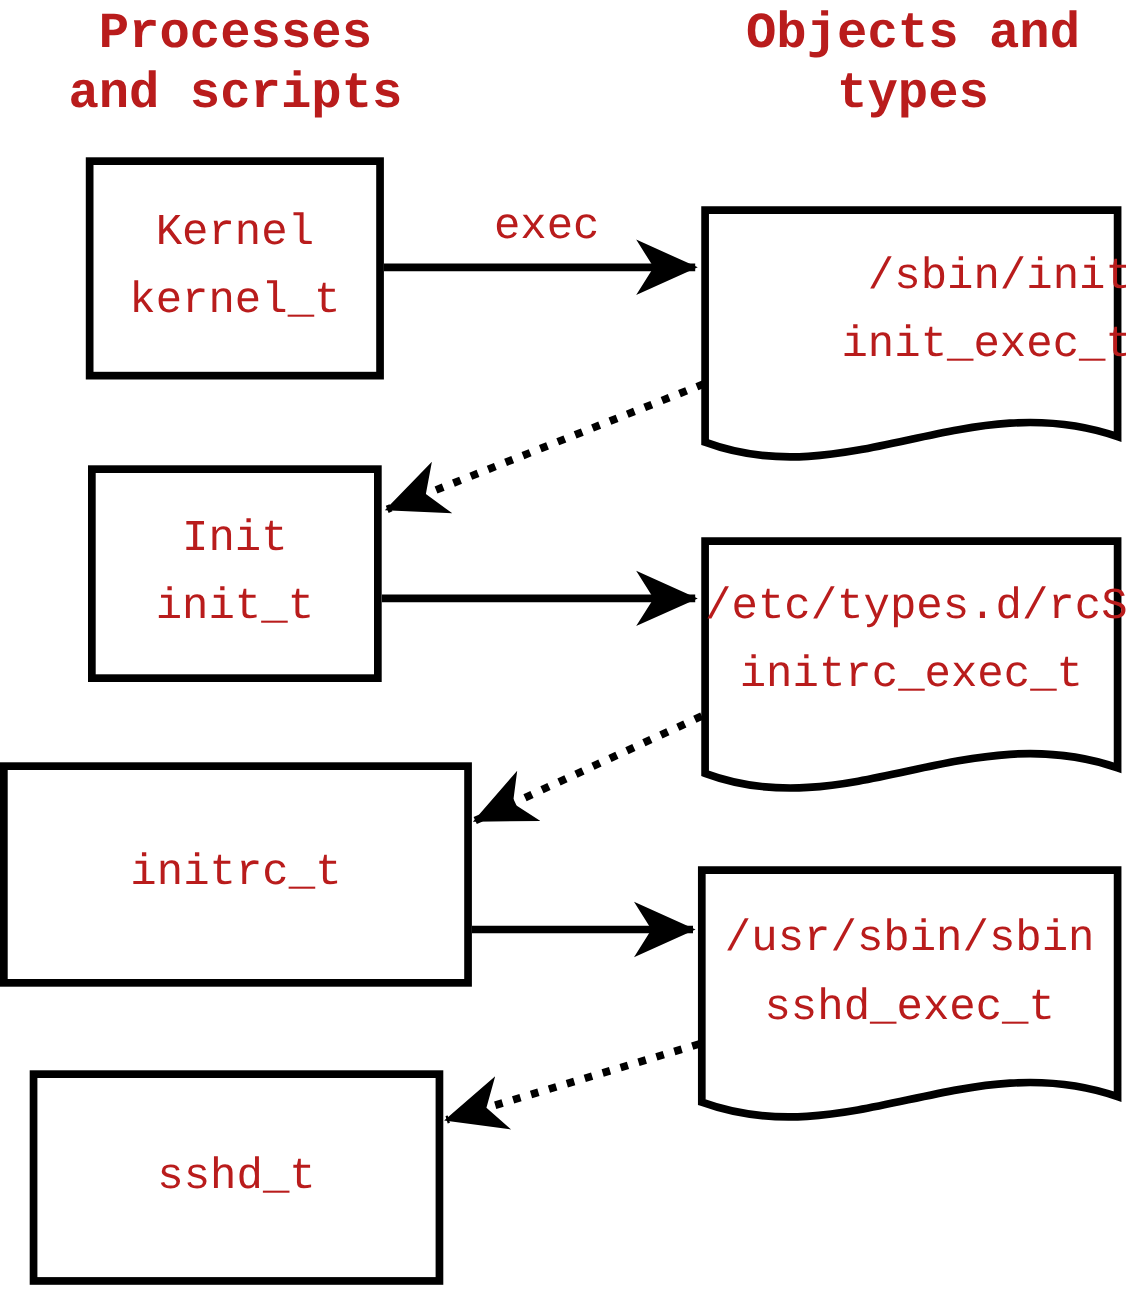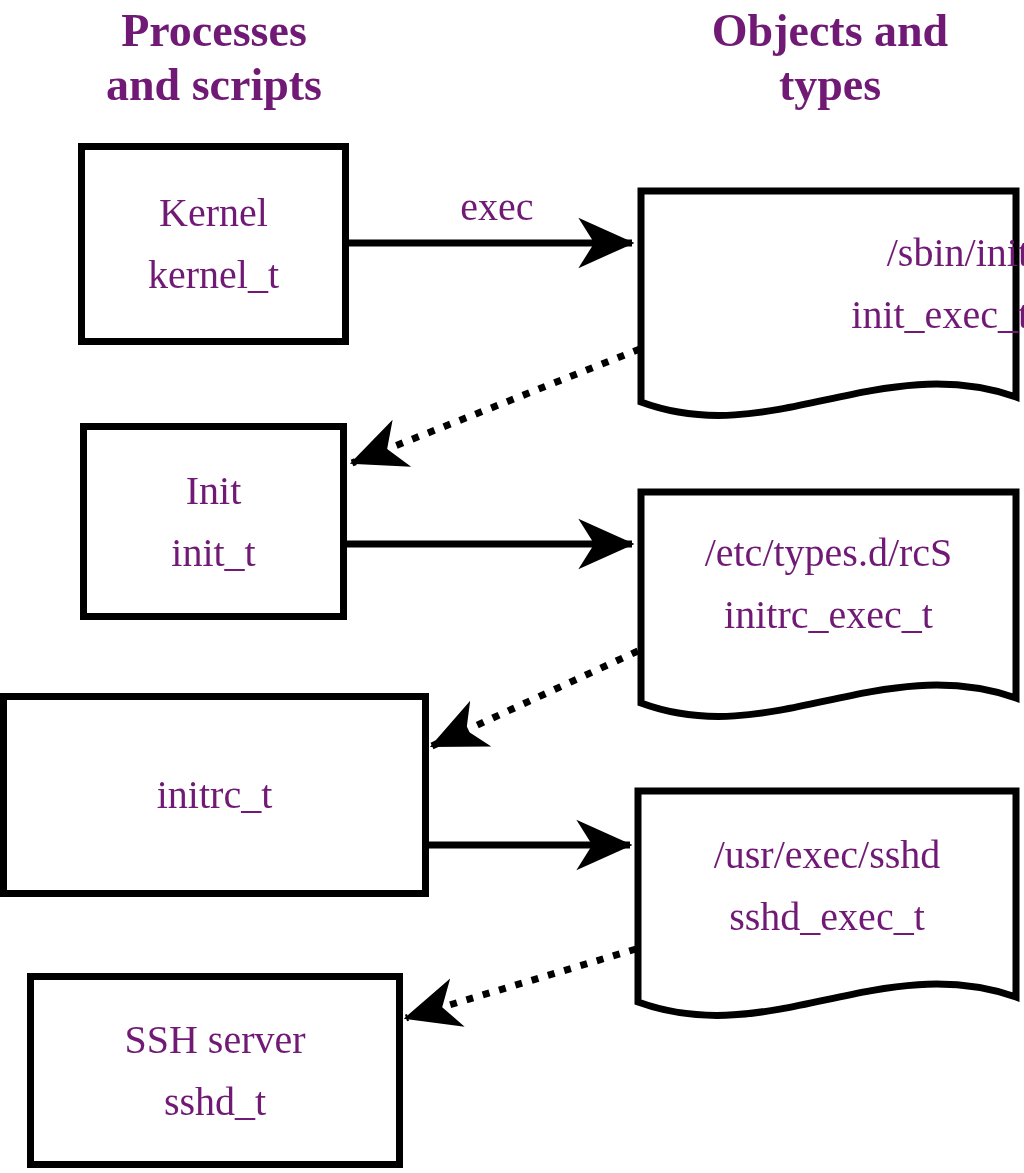--- a/index.html
+++ b/index.html
@@ -5,22 +5,22 @@
   html, body {
     margin: 0;
     padding: 0;
     background: #ffffff;
   }
   .canvas {
     position: relative;
     width: 1024px;
     height: 1173px;
     background: #ffffff;
-    font-family: Liberation Serif, serif;
-    color: #701a75;
+    font-family: Liberation Mono, monospace;
+    color: #b91c1c;
     overflow: hidden;
   }
   svg.layer {
     position: absolute;
     left: 0;
     top: 0;
     width: 1024px;
     height: 1173px;
   }
   .col-header {
@@ -107,35 +107,34 @@
   </div>
 
   <div class="pbox" style="left:0px; top:693px; width:429px; height:204px;">
     <div class="plabel">
       <div>initrc_t</div>
     </div>
   </div>
 
   <div class="pbox" style="left:27px; top:973px; width:376px; height:195px;">
     <div class="plabel">
-      <div>SSH server</div>
       <div>sshd_t</div>
     </div>
   </div>
 
   <div class="dlabel" style="left:654px; top:222px; width:375px;text-align:right;">
     <div>/sbin/init</div>
     <div>init_exec_t</div>
   </div>
 
   <div class="dlabel" style="left:641px; top:522px; width:375px;">
     <div>/etc/types.d/rcS</div>
     <div>initrc_exec_t</div>
   </div>
 
   <div class="dlabel" style="left:638px; top:824px; width:378px;">
-    <div>/usr/exec/sshd</div>
+    <div>/usr/sbin/sbin</div>
     <div>sshd_exec_t</div>
   </div>
 
   <div class="elabel">exec</div>
 
 </div>
 
 </body></html>

